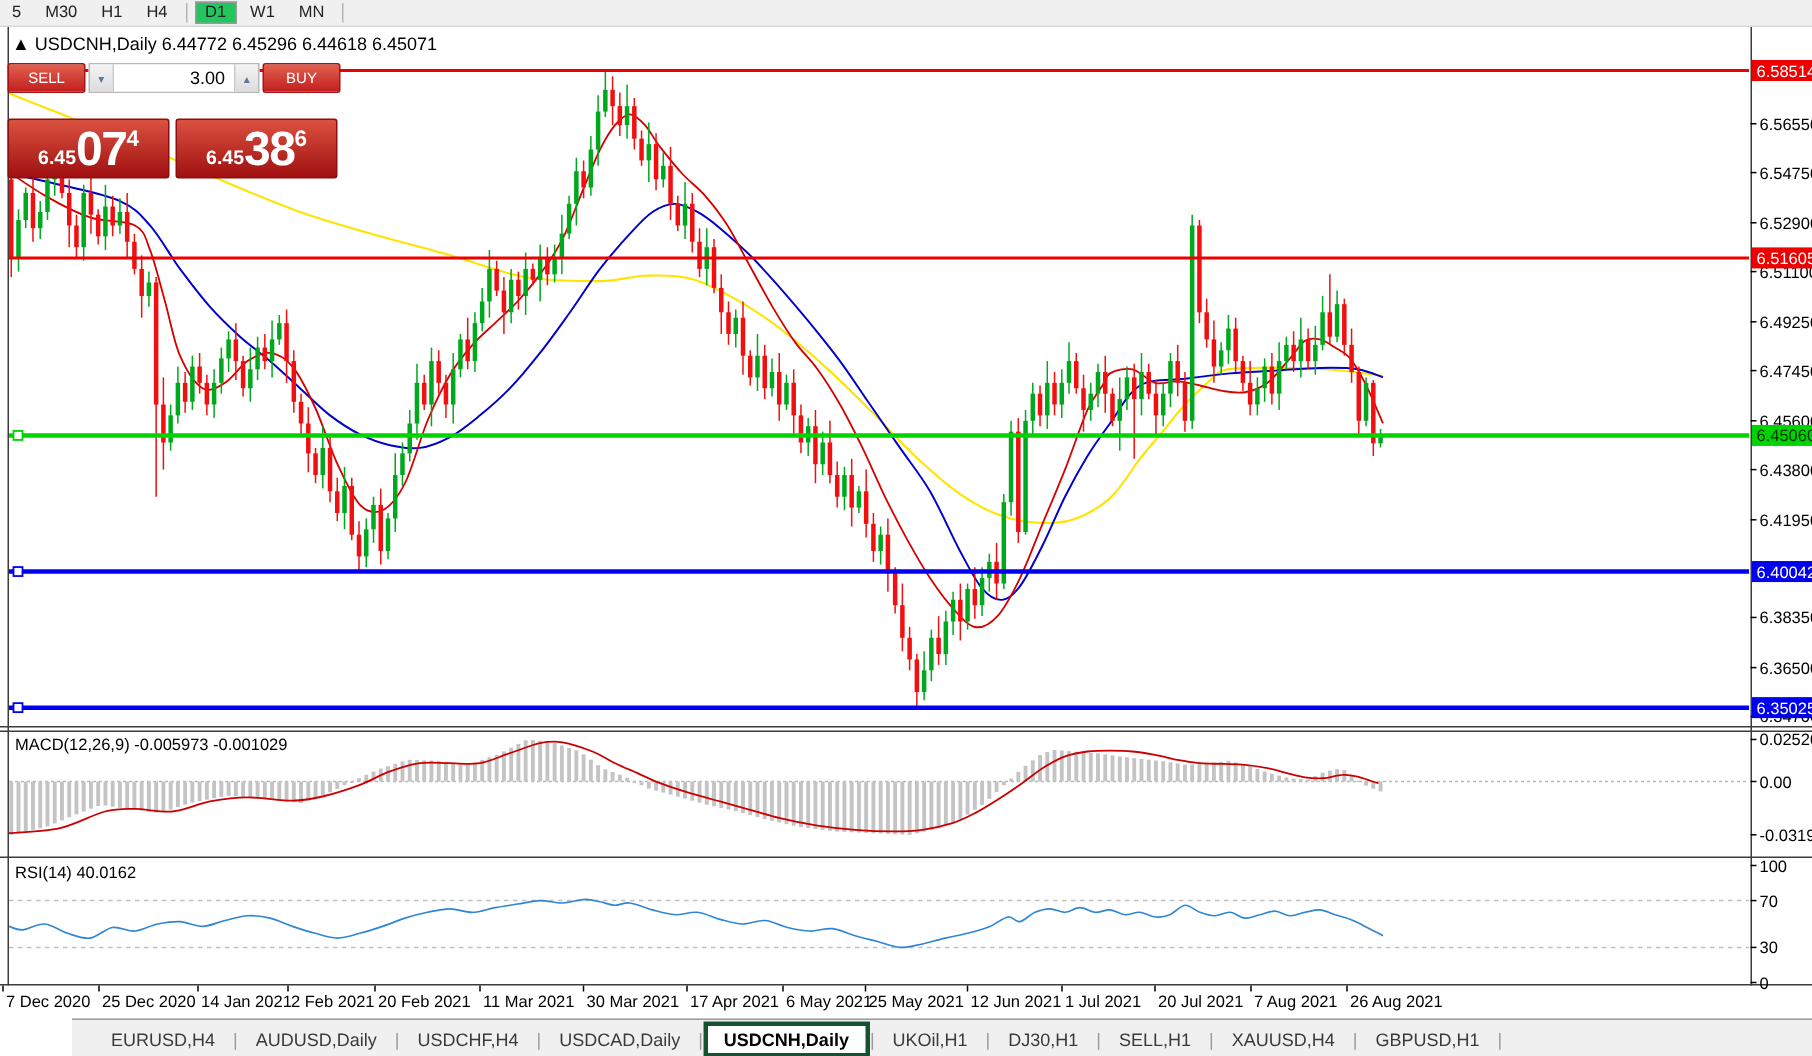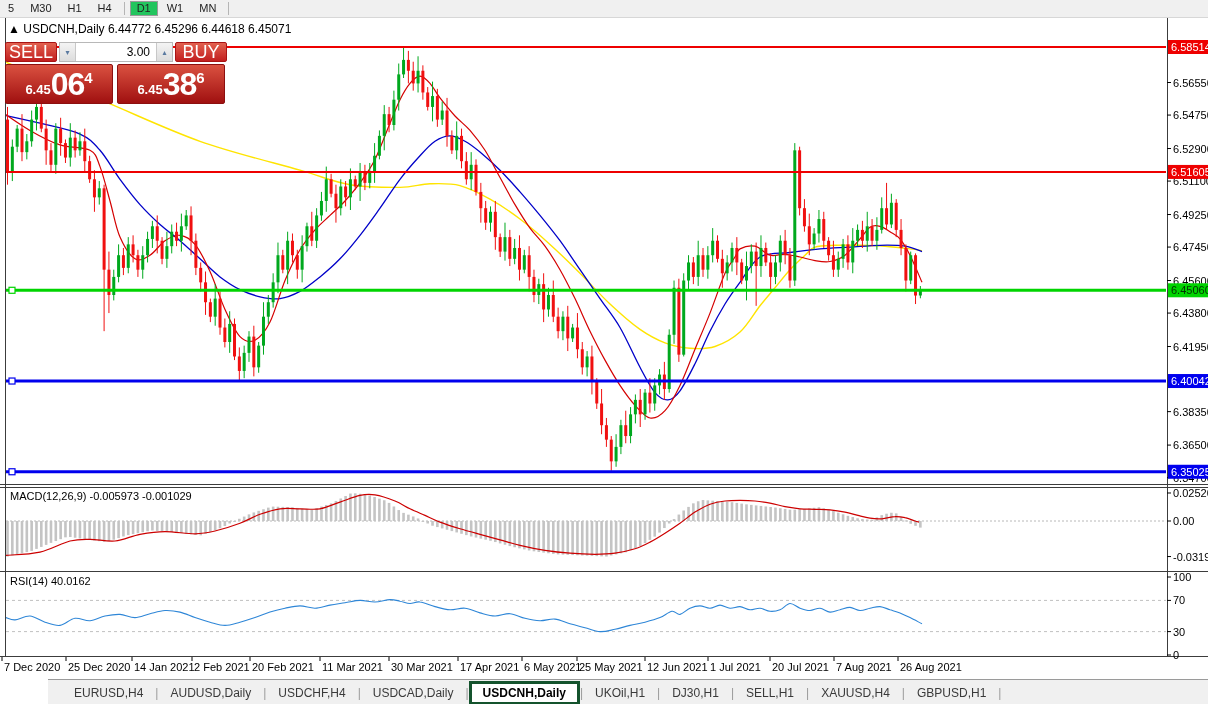--- a/index.html
+++ b/index.html
@@ -9,28 +9,28 @@
   #toolbar{position:absolute;left:0;top:0;width:1208px;height:17px;background:#f0f0f0;
            border-bottom:1px solid #d7d7d7;display:flex;align-items:center;z-index:5;}
   .tf-btn{font-size:11px;color:#222;padding:1px 7px;margin:0 1px;cursor:default;line-height:13px;}
   .tf-btn.active{background:#22c55e;border:1px solid #9a9a9a;padding:0 6px;}
   .tf-sep{width:1px;height:13px;background:#b5b5b5;margin:0 4px;}
   
   #chart-svg{position:absolute;left:0;top:0;z-index:1;}
   
   #trade-panel{position:absolute;left:5px;top:42px;z-index:6;width:222px;}
   .tp-row{display:flex;align-items:stretch;height:20px;}
-  .tp-btn{width:50px;background:linear-gradient(#e2614f,#c21f1f);color:#fff;font-size:18px;
+  .tp-btn{width:50px;background:linear-gradient(#e2614f,#c21f1f);color:#fff;font-size:10px;
           display:flex;align-items:center;justify-content:center;border:1px solid #a81414;border-radius:2px;}
   .vol-group{display:flex;flex:1;margin:0 2px;border:1px solid #b8b8b8;background:#fff;}
   .vol-step{width:15px;background:linear-gradient(#f4f4f4,#dcdcdc);display:flex;align-items:center;
             justify-content:center;font-size:8px;color:#5a7aa0;border-left:1px solid #c8c8c8;border-right:1px solid #c8c8c8;}
   .vol-value{flex:1;font-size:12px;color:#000;display:flex;align-items:center;justify-content:flex-end;
              padding-right:6px;background:#fff;text-align:center;}
-  .tp-prices{display:flex;margin-top:2px;}
+  .tp-prices{display:flex;margin-top:17px;}
   .price-box{width:106px;height:38px;background:linear-gradient(#da5140,#a01010);border:1px solid #8c0f0f;
              border-radius:2px;color:#fff;display:flex;align-items:center;justify-content:center;}
   .price-box + .price-box{margin-left:4px;}
   .pb-base{font-size:13px;font-weight:700;margin-top:10px;}
   .pb-big{font-size:32px;font-weight:700;line-height:34px;letter-spacing:-1px;}
   .pb-sup{font-size:15px;font-weight:700;margin-bottom:14px;}
   
   #tabbar{position:absolute;left:0;top:679px;width:1208px;height:25px;background:#f0f0f0;
           border-top:1px solid #9a9a9a;display:flex;align-items:center;z-index:5;font-size:12px;color:#3a3a3a;margin-left:48px;}
   .tab{padding:3px 12px;white-space:nowrap;}
@@ -761,21 +761,21 @@
       <div class="vol-group">
         <div class="vol-step" style="border-left:none">▾</div>
         <div class="vol-value">3.00</div>
         <div class="vol-step" style="border-right:none">▴</div>
       </div>
       <div class="tp-btn">BUY</div>
     </div>
     <div class="tp-prices">
       <div class="price-box">
         <span class="pb-base">6.45</span>
-        <span class="pb-big">06</span>
+        <span class="pb-big">07</span>
         <span class="pb-sup">4</span>
       </div>
       <div class="price-box">
         <span class="pb-base">6.45</span>
         <span class="pb-big">38</span>
         <span class="pb-sup">6</span>
       </div>
     </div>
   </div>
 

